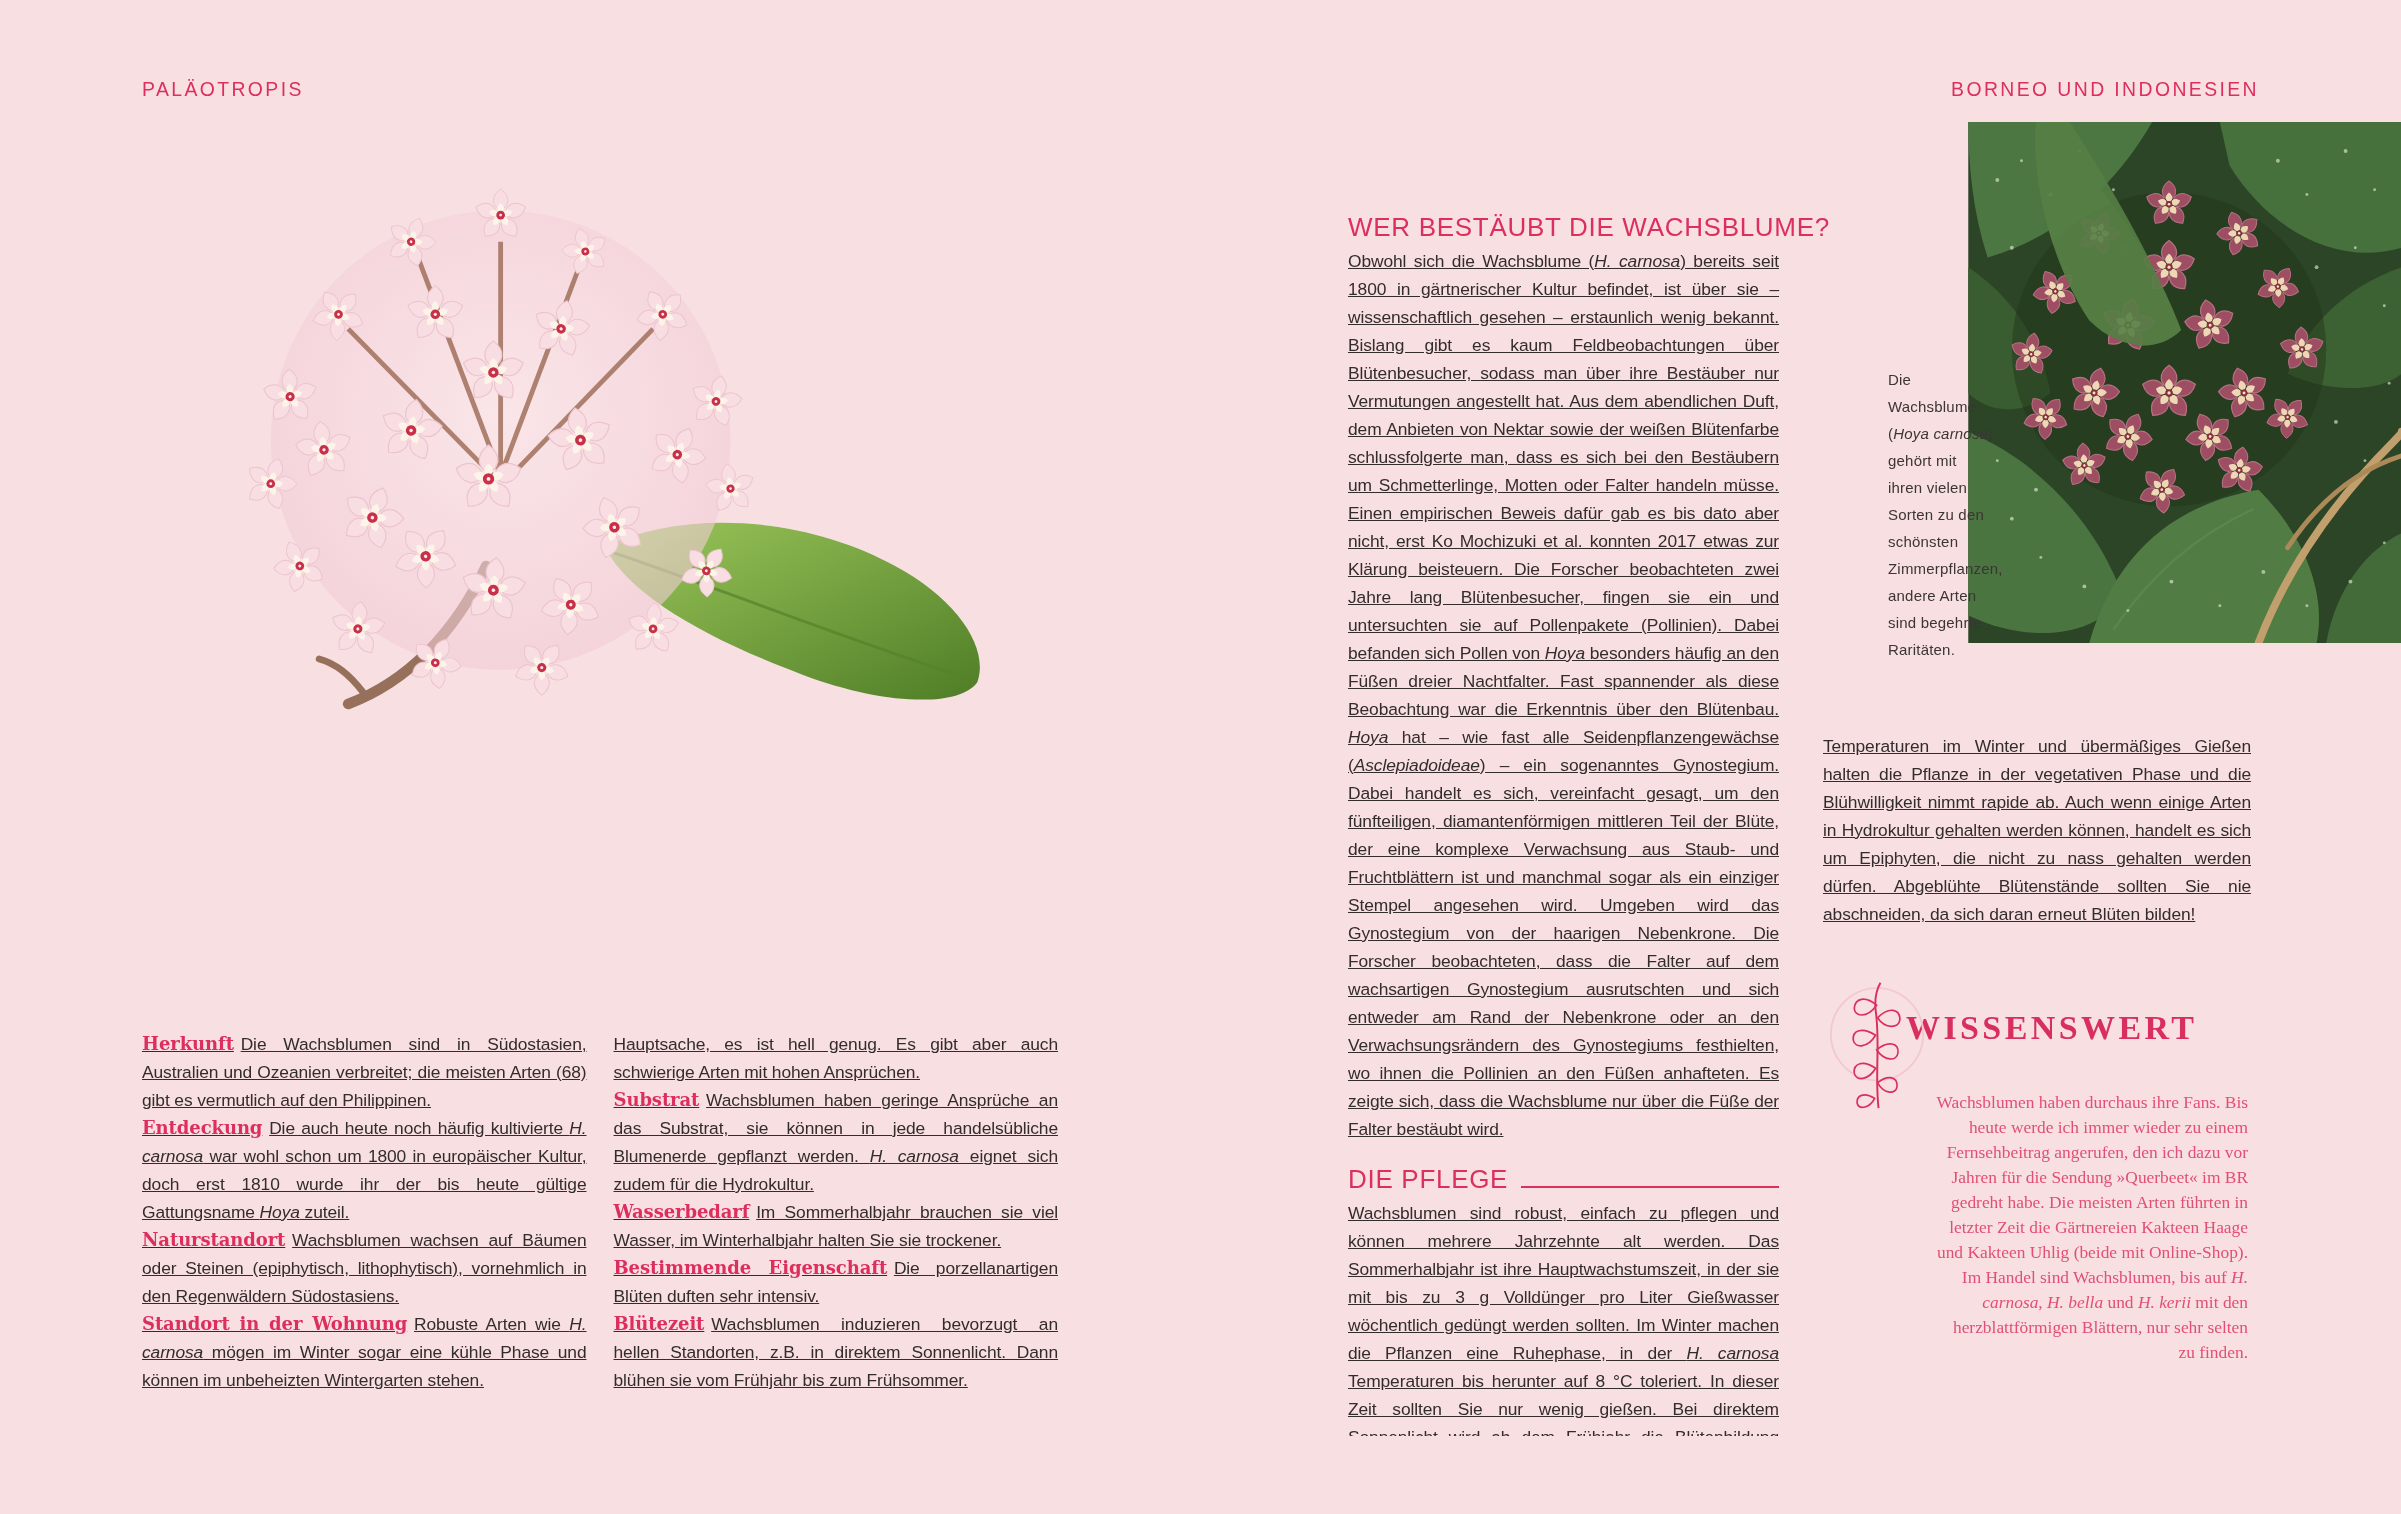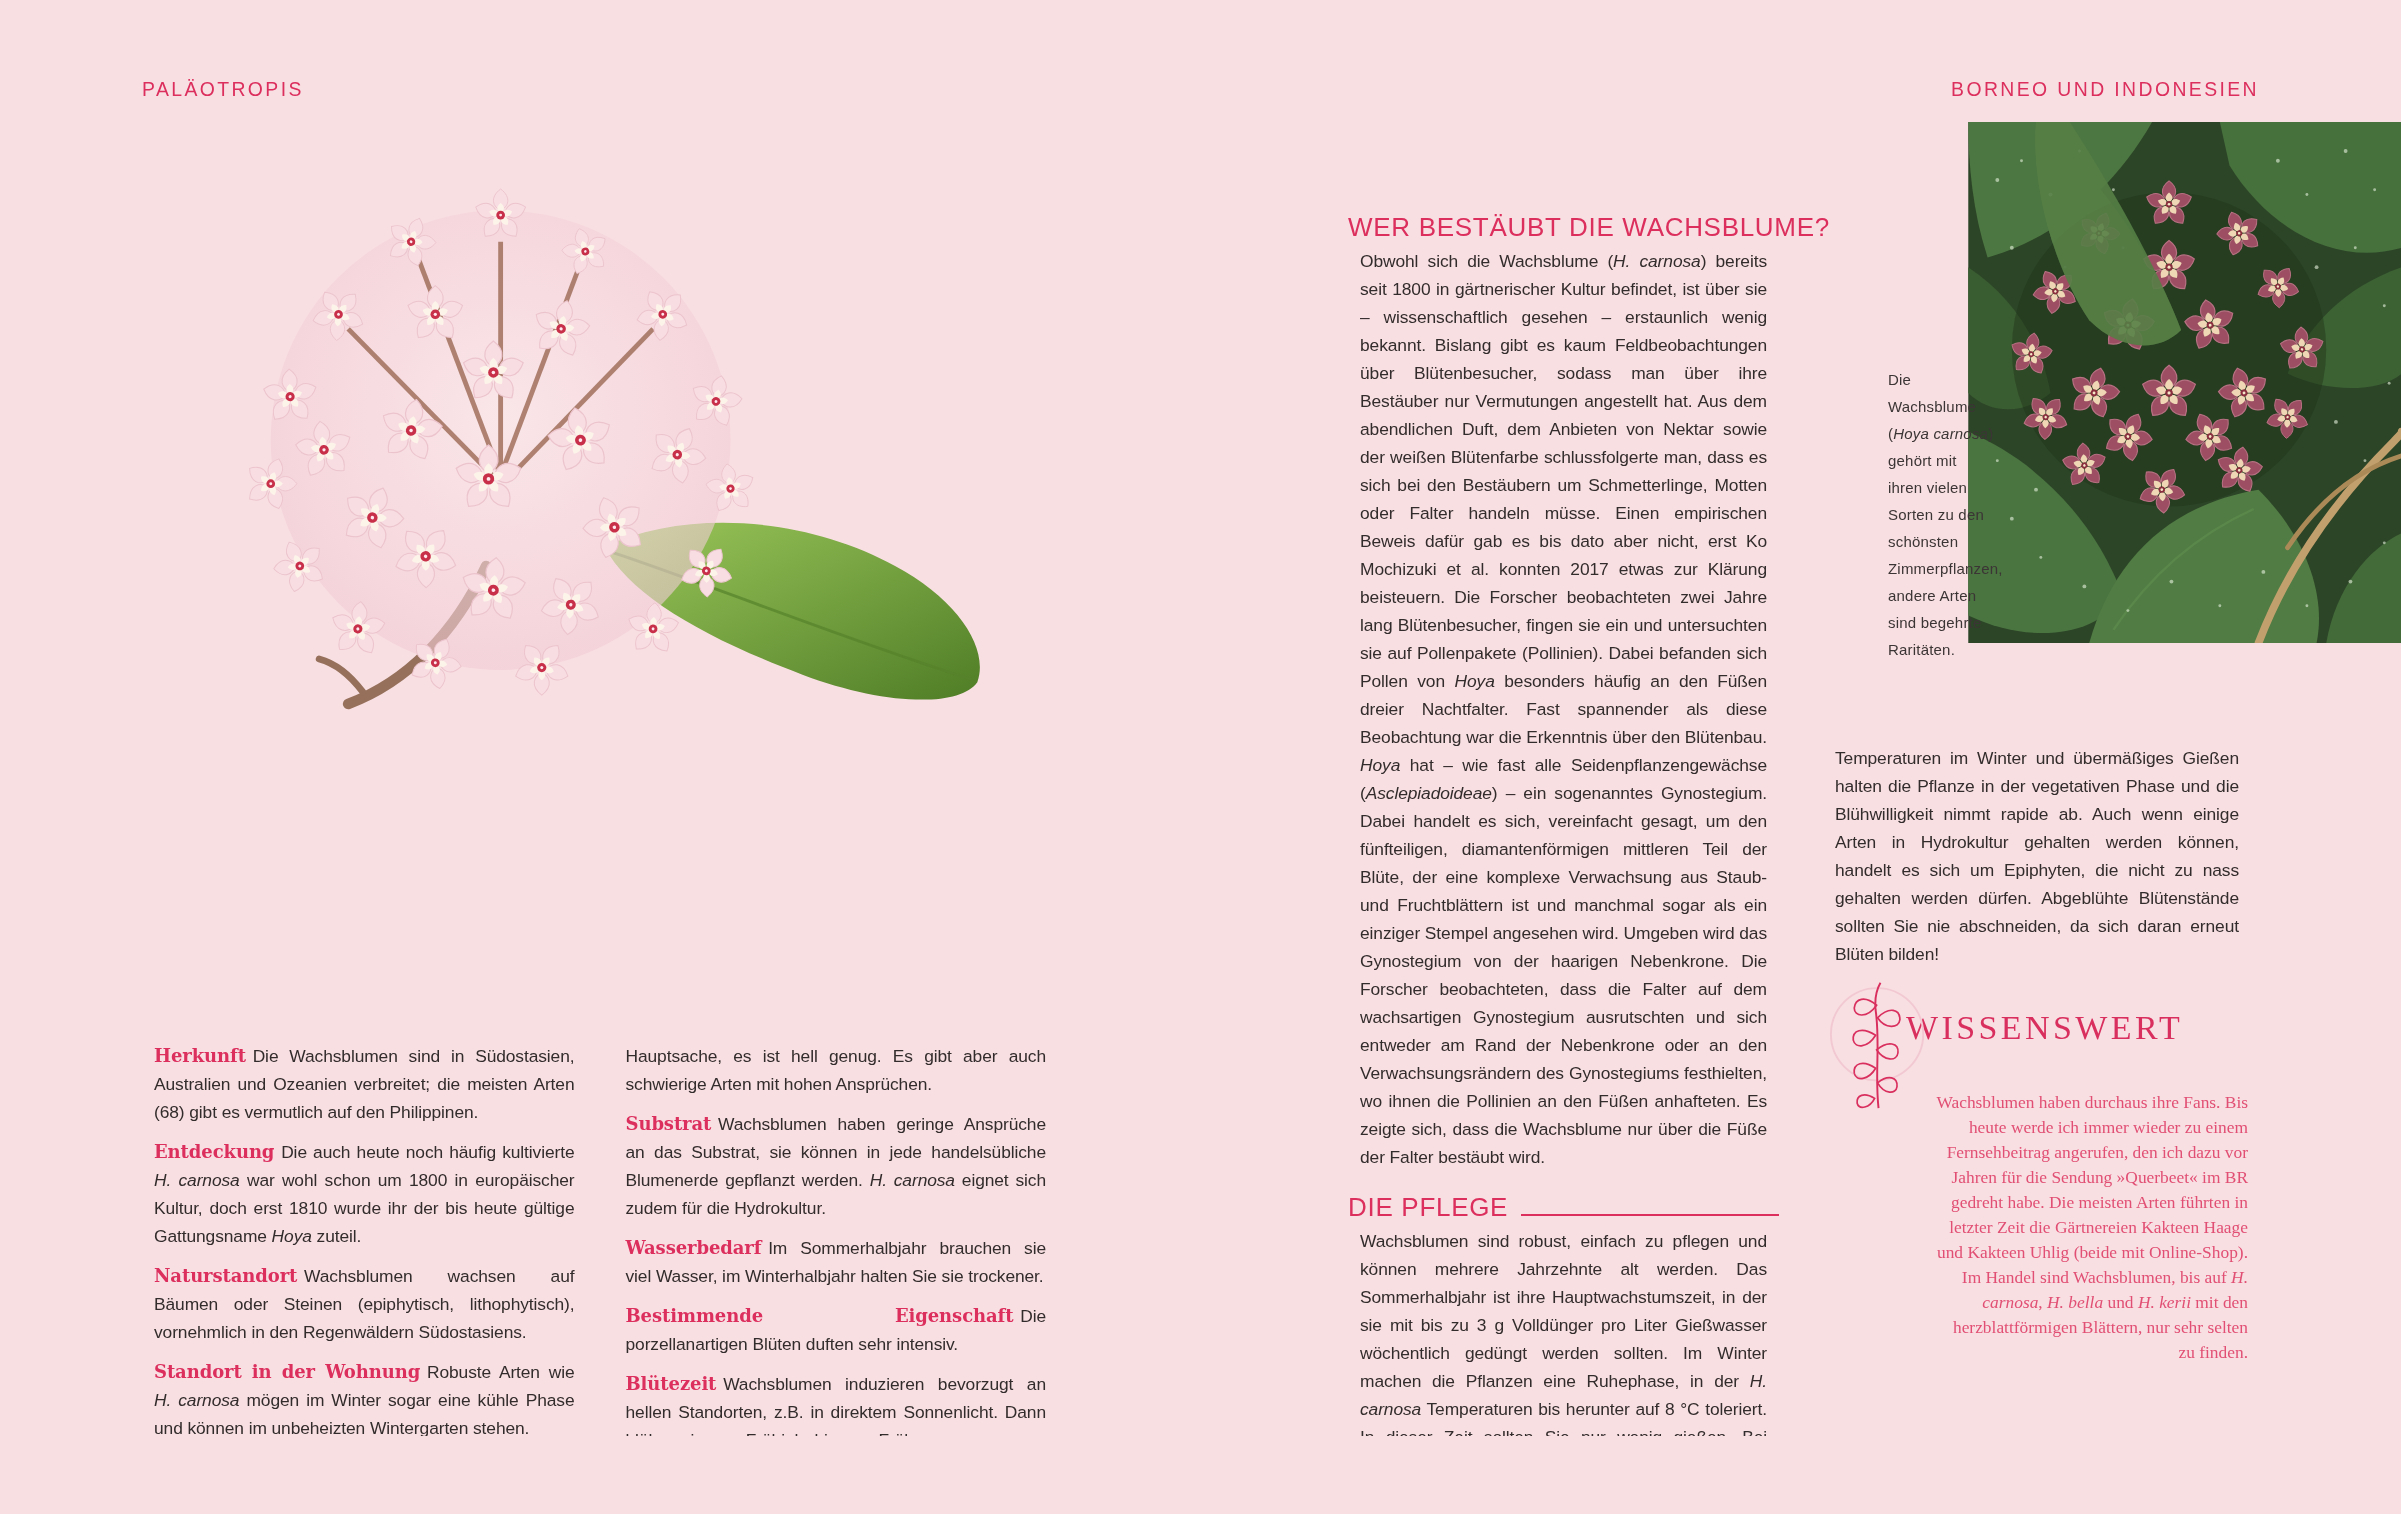--- a/index.html
+++ b/index.html
@@ -11,37 +11,37 @@
   .rh-right{right:142px;}
   
   .title-block{position:absolute;left:142px;top:746px;width:916px;text-align:center;}
   .page-title{font-family:"Liberation Serif",serif;font-size:97px;line-height:97px;
               letter-spacing:-1.9px;color:#1c1717;font-weight:normal;}
   .subtitle{font-family:"Liberation Serif",serif;font-size:23px;line-height:37px;color:#2a2424;}
   .crescent-wrap{margin-top:25px;}
   
   .profile{position:absolute;left:142px;top:1030px;width:916px;display:flex;gap:27px;}
   .pcol{width:455px;}
-  .body-text{font-size:17.4px;line-height:28px;text-align:justify;letter-spacing:-0.1px;margin:12px;}
+  .body-text{font-size:17.4px;line-height:28px;text-align:justify;letter-spacing:-0.1px;margin:0;text-decoration:underline;}
   .lead-in{font-family:"DejaVu Serif",serif;font-weight:bold;color:#dc2f5e;font-size:18px;margin-right:6.8px;}
   
   .article{position:absolute;left:1348px;top:213px;width:431px;}
   .section-header{display:flex;align-items:flex-end;gap:12.6px;color:#dc2f5e;font-size:26px;
                   line-height:29px;letter-spacing:0.7px;white-space:nowrap;}
   .section-header .rule{flex:1;height:1.9px;background:#dc2f5e;margin-bottom:5.8px;}
   .article .body-text{margin-top:4.8px;}
   .care{margin-top:22px;}
   
   .photo{position:absolute;left:1968px;top:122px;width:434px;height:521px;}
   .caption{position:absolute;left:1888px;top:366px;width:107px;font-size:15px;line-height:27px;
            letter-spacing:0.2px;color:#3c3535;text-align:left;}
   .continuation{position:absolute;left:1823px;top:732px;width:428px;}
   .wissenswert{position:absolute;left:1823px;top:973px;width:433px;}
   .ww-icon{position:absolute;left:2.9px;top:2.9px;}
-  .ww-title{margin-left:83px;padding-top:36px;font-family:"Liberation Serif",serif;font-weight:normal;
+  .ww-title{margin-left:83px;padding-top:36px;font-family:"Liberation Serif",serif;font-weight:bold;
             font-size:34px;letter-spacing:3.4px;color:#d92f5e;}
   .ww-body{margin-left:111px;margin-top:43px;width:314px;font-family:"Liberation Serif",serif;
            font-size:17.4px;line-height:25px;color:#e14f74;text-align:right;}
   
   .folio{position:absolute;top:1443px;font-size:17.4px;color:#3a3434;}
   .folio-left{left:142px;}
   .folio-right{left:2162px;width:97px;text-align:right;}
   
   .illustration{position:absolute;left:203px;top:169px;width:784px;height:552px;}
 </style>

